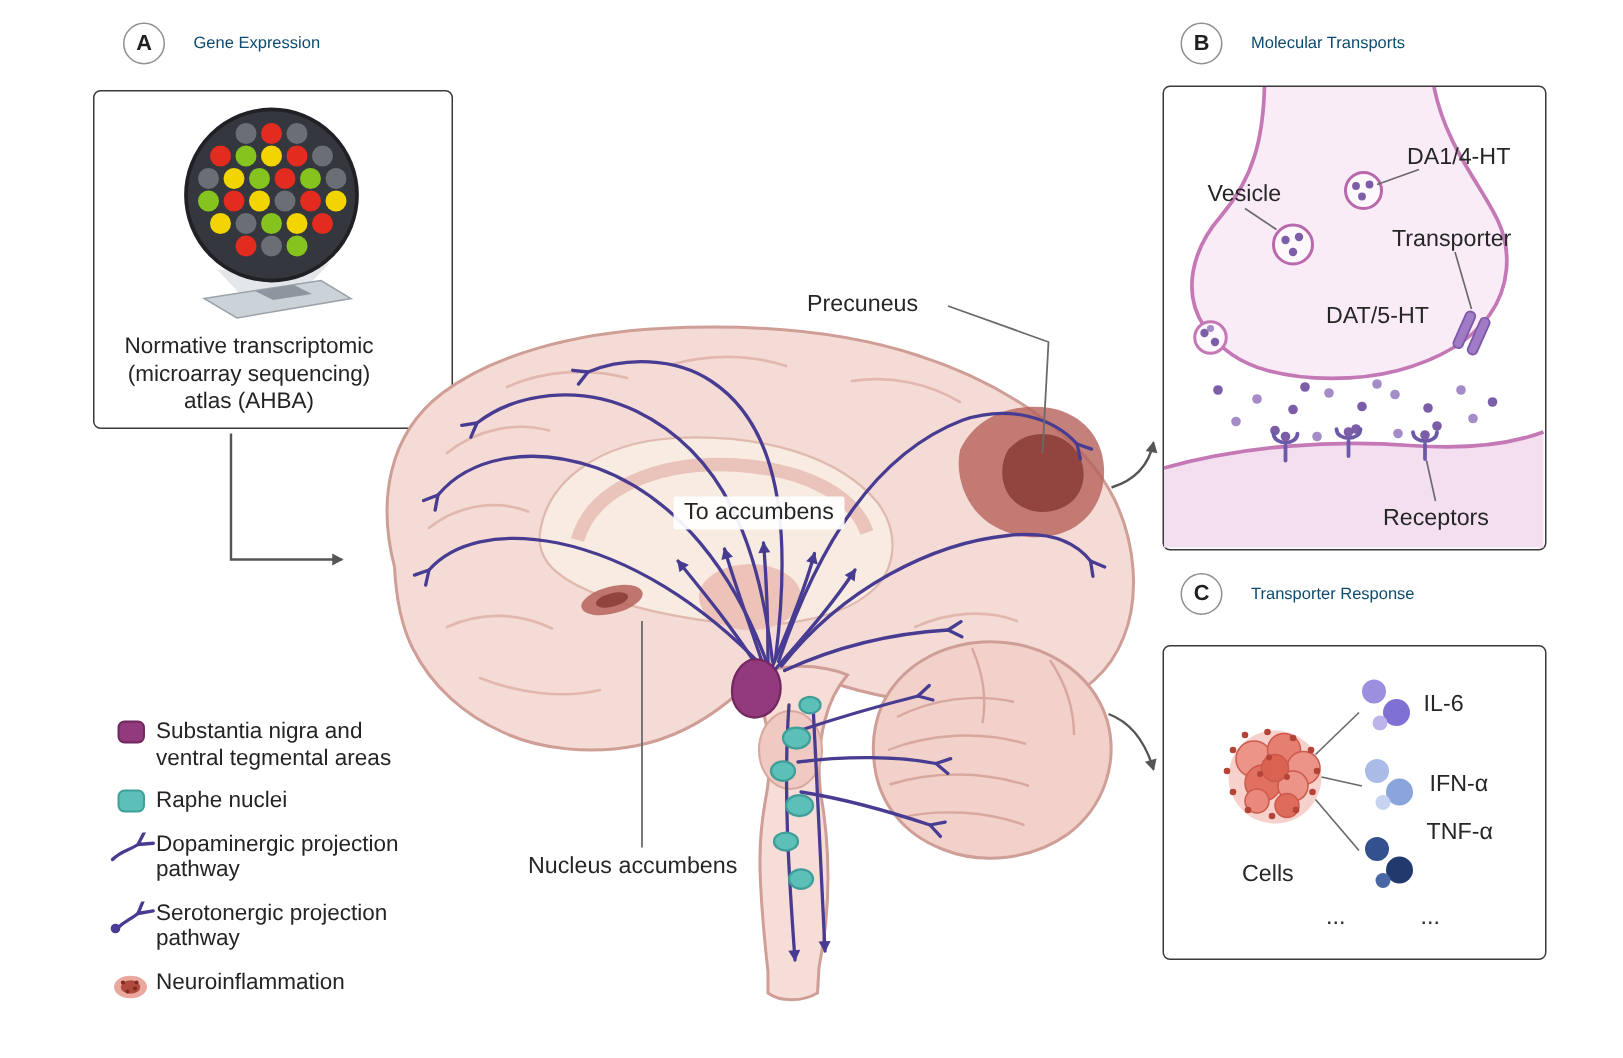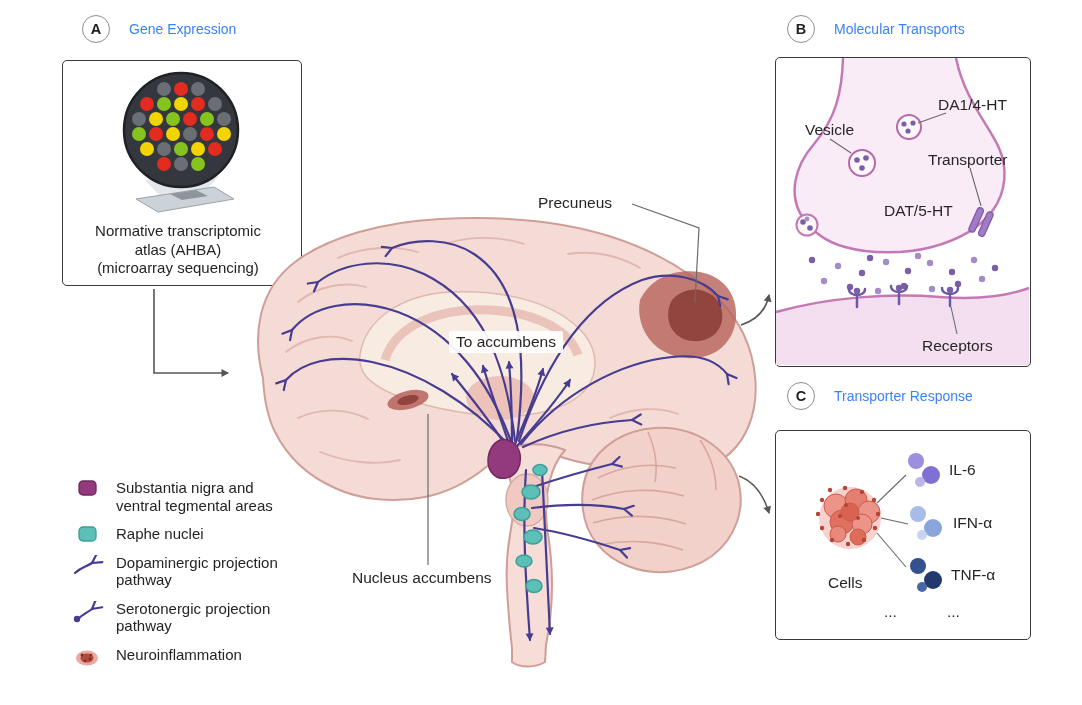--- a/index.html
+++ b/index.html
@@ -7,24 +7,24 @@
   body { font-family:"Liberation Sans","DejaVu Sans",sans-serif; color:#2b2b2b; }
   .fig { position:relative; width:1082px; height:705px; background:#fff; overflow:hidden; }
   .pbox { position:absolute; border:1.6px solid #3a3a3a; border-radius:5px; background:#fff; z-index:1; }
   .art { position:absolute; left:0; top:0; z-index:2; }
   .label { position:absolute; z-index:3; font-size:15.5px; line-height:18px; color:#262626; white-space:nowrap; }
   .tolabel { background:rgba(255,255,255,.93); padding:2px 7px; border-radius:2px; }
   .phead { position:absolute; z-index:3; display:flex; align-items:center; gap:19px; }
   .badge { width:28px; height:28px; border:1.6px solid #8f8f8f; border-radius:50%;
            display:flex; align-items:center; justify-content:center;
            font-weight:700; font-size:14.5px; color:#1f1f1f; background:#fff; }
-  .ptitle { font-size:14px; color:#3b82f6; }
+  .ptitle { font-size:11px; color:#0c4a6e; }
   .caption { position:absolute; z-index:3; text-align:center; font-size:15px; line-height:18.5px; color:#242424; }
   .legend { position:absolute; z-index:3; display:flex; flex-direction:column; gap:11px; }
-  .lrow { display:flex; align-items:flex-start; gap:12px; }
+  .lrow { display:flex; align-items:flex-start; }
   .licon { flex:0 0 32px; display:flex; justify-content:center; padding-top:1px; }
   .llabel { font-size:15px; line-height:17.5px; max-width:172px; color:#242424; }
 </style>
 </head>
 <body>
 
 <div class="fig">
 
   <div class="pbox" style="left:62px; top:60px; width:240px; height:226px;"></div>
   <div class="pbox" style="left:775px; top:57px; width:256px; height:310px;"></div>
@@ -295,24 +295,24 @@
   </div>
   <div class="phead" style="left:787px; top:15px;">
     <span class="badge">B</span>
     <span class="ptitle">Molecular Transports</span>
   </div>
   <div class="phead" style="left:787px; top:382px;">
     <span class="badge">C</span>
     <span class="ptitle">Transporter Response</span>
   </div>
 
-  <div class="caption" style="left:64px; top:222px; width:228px;">
+  <div class="caption" style="left:52px; top:222px; width:228px;">
     <div>Normative transcriptomic</div>
+    <div>(microarray sequencing)</div>
     <div>atlas (AHBA)</div>
-    <div>(microarray sequencing)</div>
   </div>
 
   <div class="label" style="left:538px; top:194px;">Precuneus</div>
   <div class="label tolabel" style="left:449px; top:331px;">To accumbens</div>
   <div class="label" style="left:352px; top:569px;">Nucleus accumbens</div>
 
   <div class="legend" style="left:72px; top:479px;">
     <div class="lrow">
       <span class="licon">
         <svg width="20" height="16">
@@ -363,17 +363,17 @@
 
   <div class="label" style="left:805px; top:121px;text-align:right;">Vesicle</div>
   <div class="label" style="left:938px; top:96px;">DA1/4-HT</div>
   <div class="label" style="left:928px; top:151px;">Transporter</div>
   <div class="label" style="left:884px; top:202px;">DAT/5-HT</div>
   <div class="label" style="left:922px; top:337px;">Receptors</div>
 
   <div class="label" style="left:828px; top:574px;">Cells</div>
   <div class="label" style="left:949px; top:461px;text-align:right;">IL-6</div>
   <div class="label" style="left:953px; top:514px;">IFN-α</div>
-  <div class="label" style="left:951px; top:566px;">TNF-α</div>
+  <div class="label" style="left:951px; top:546px;">TNF-α</div>
   <div class="label" style="left:884px; top:603px;">...</div>
   <div class="label" style="left:947px; top:603px;">...</div>
 
 </div>
 
 </body></html>

